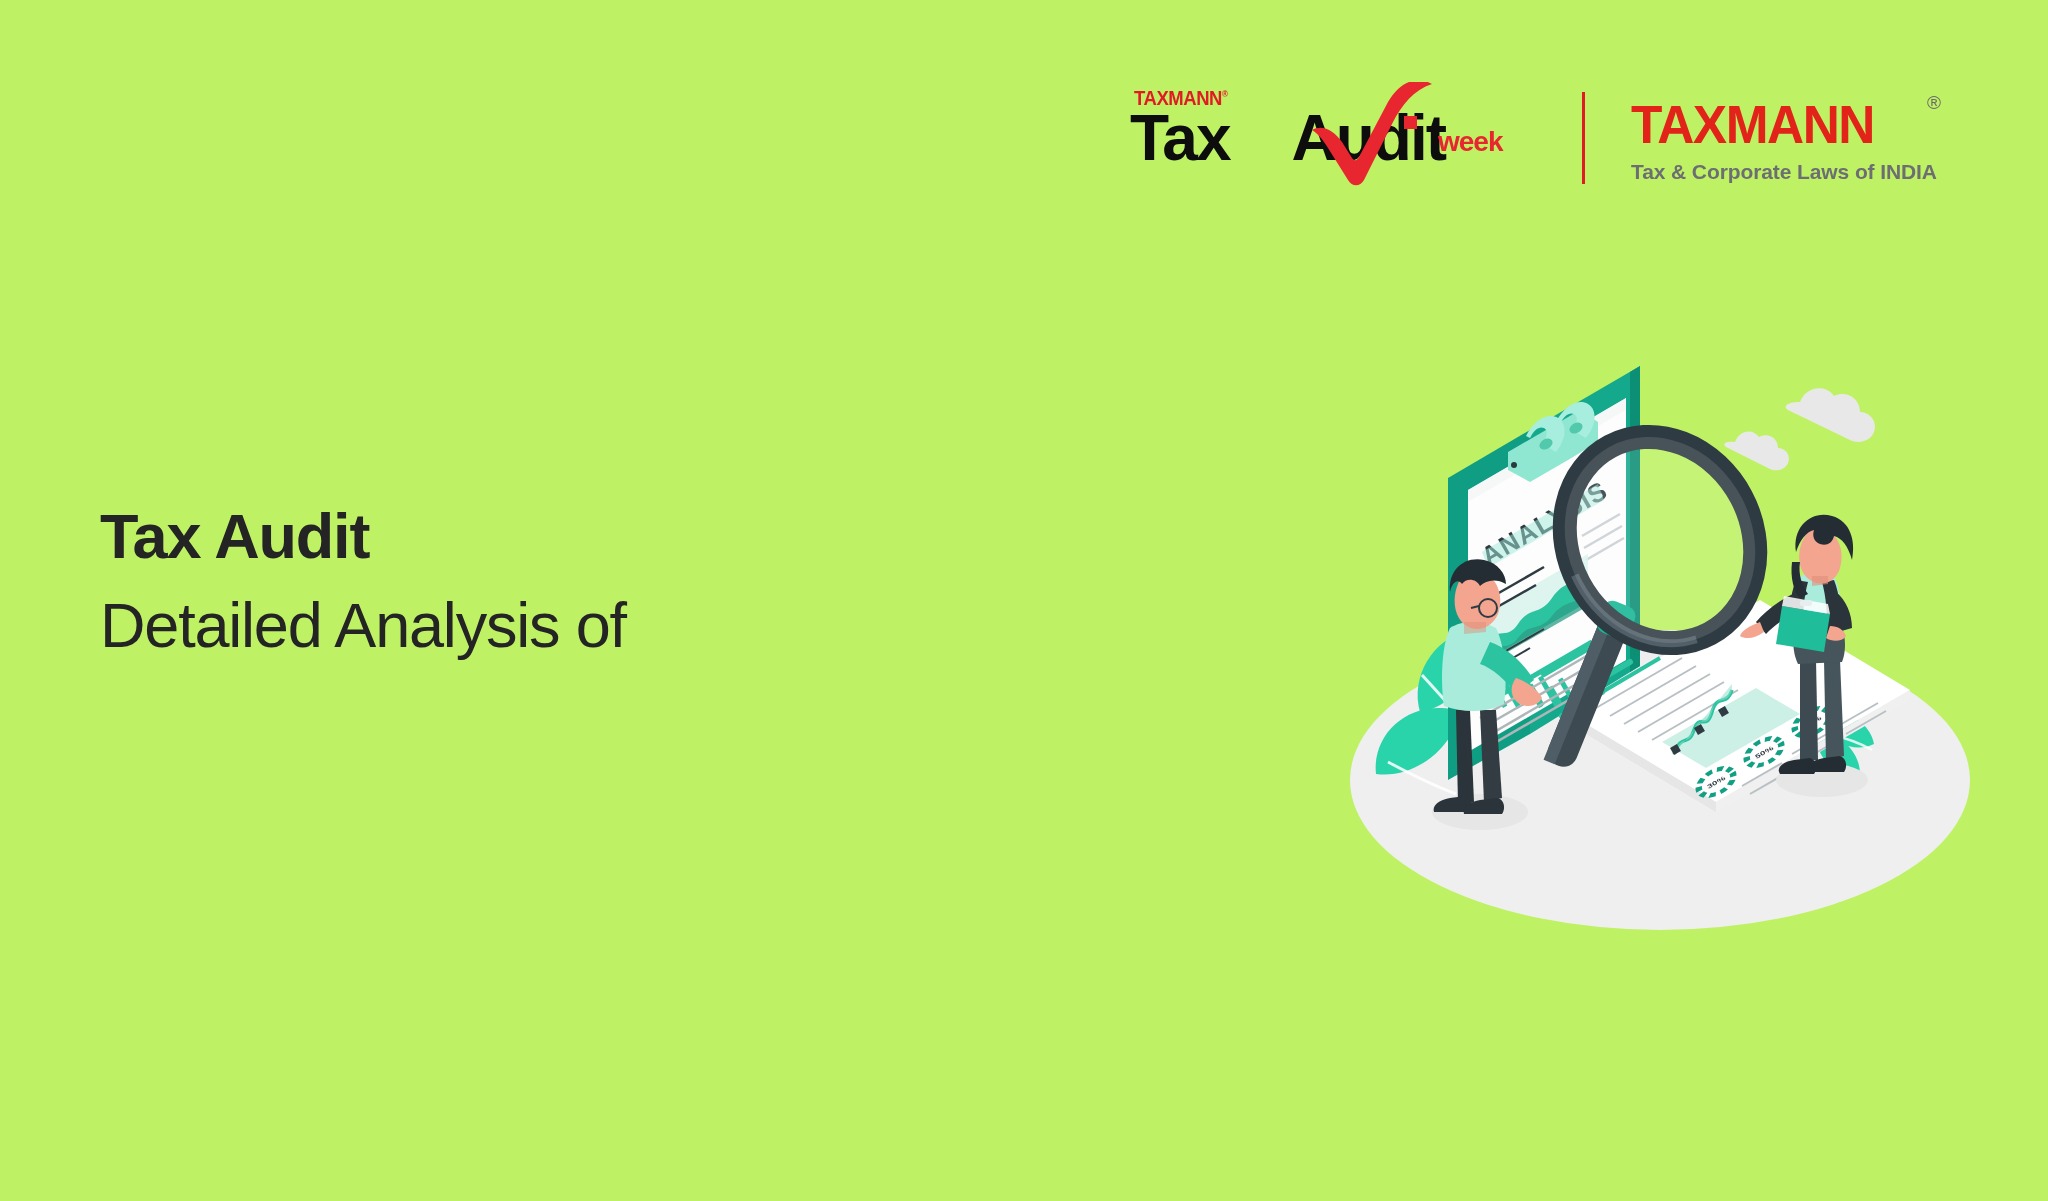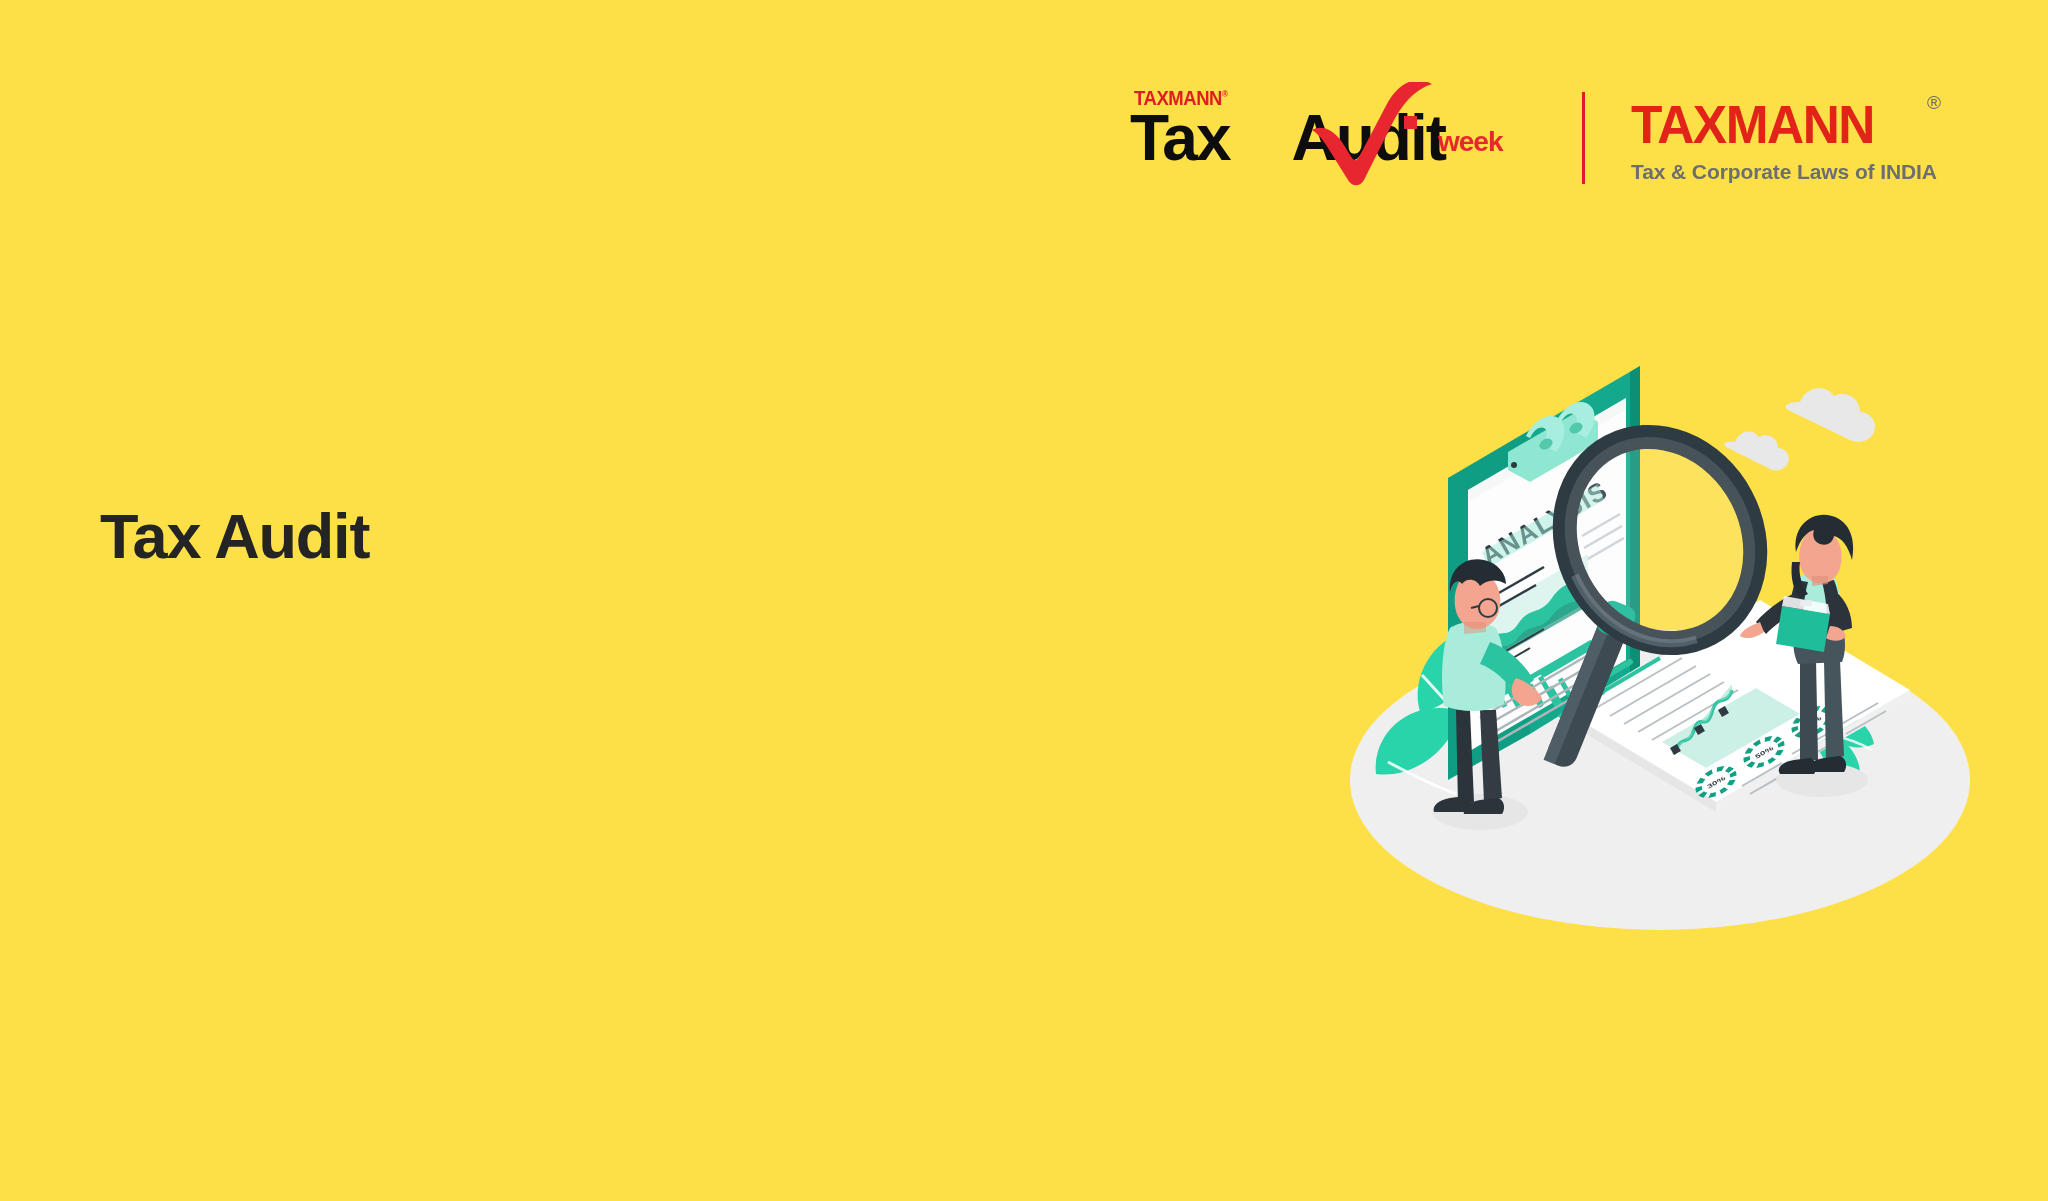--- a/index.html
+++ b/index.html
@@ -13,21 +13,21 @@
     position: relative;
     overflow: hidden;
     font-family: "Liberation Sans", sans-serif;
     -webkit-font-smoothing: antialiased;
   }
 
   
   .slide {
     position: absolute;
     inset: 0;
-    background: #fde047;
+    background: #bef264;
   }
 
   
   .logo-bar {
     position: absolute;
     top: 78px;
     left: 1120px;
     width: 830px;
     height: 120px;
     display: flex;
@@ -202,20 +202,21 @@
     <div class="txm">
       <div class="txm-word">TAXMANN</div>
       <div class="txm-reg">®</div>
       <div class="txm-tag">Tax &amp; Corporate Laws of INDIA</div>
     </div>
 
   </div>
 
   <div class="title-block">
     <div class="title-line bold">Tax Audit</div>
+    <div class="title-line normal">Detailed Analysis of</div>
   </div>
 
   <div class="illustration">
     <svg width="700" height="620" viewBox="0 0 700 620">
 
       <ellipse cx="330" cy="450" rx="310" ry="150" fill="#efefef"></ellipse>
 
       <g fill="#e8e8e8">
         <path d="M470 72 c6 -16 26 -18 34 -6 c12 -6 26 2 26 16 c10 0 18 10 14 20
                  c-4 10 -16 12 -24 8 l-62 -30 c-4 -2 -4 -8 12 -8 Z"></path>

